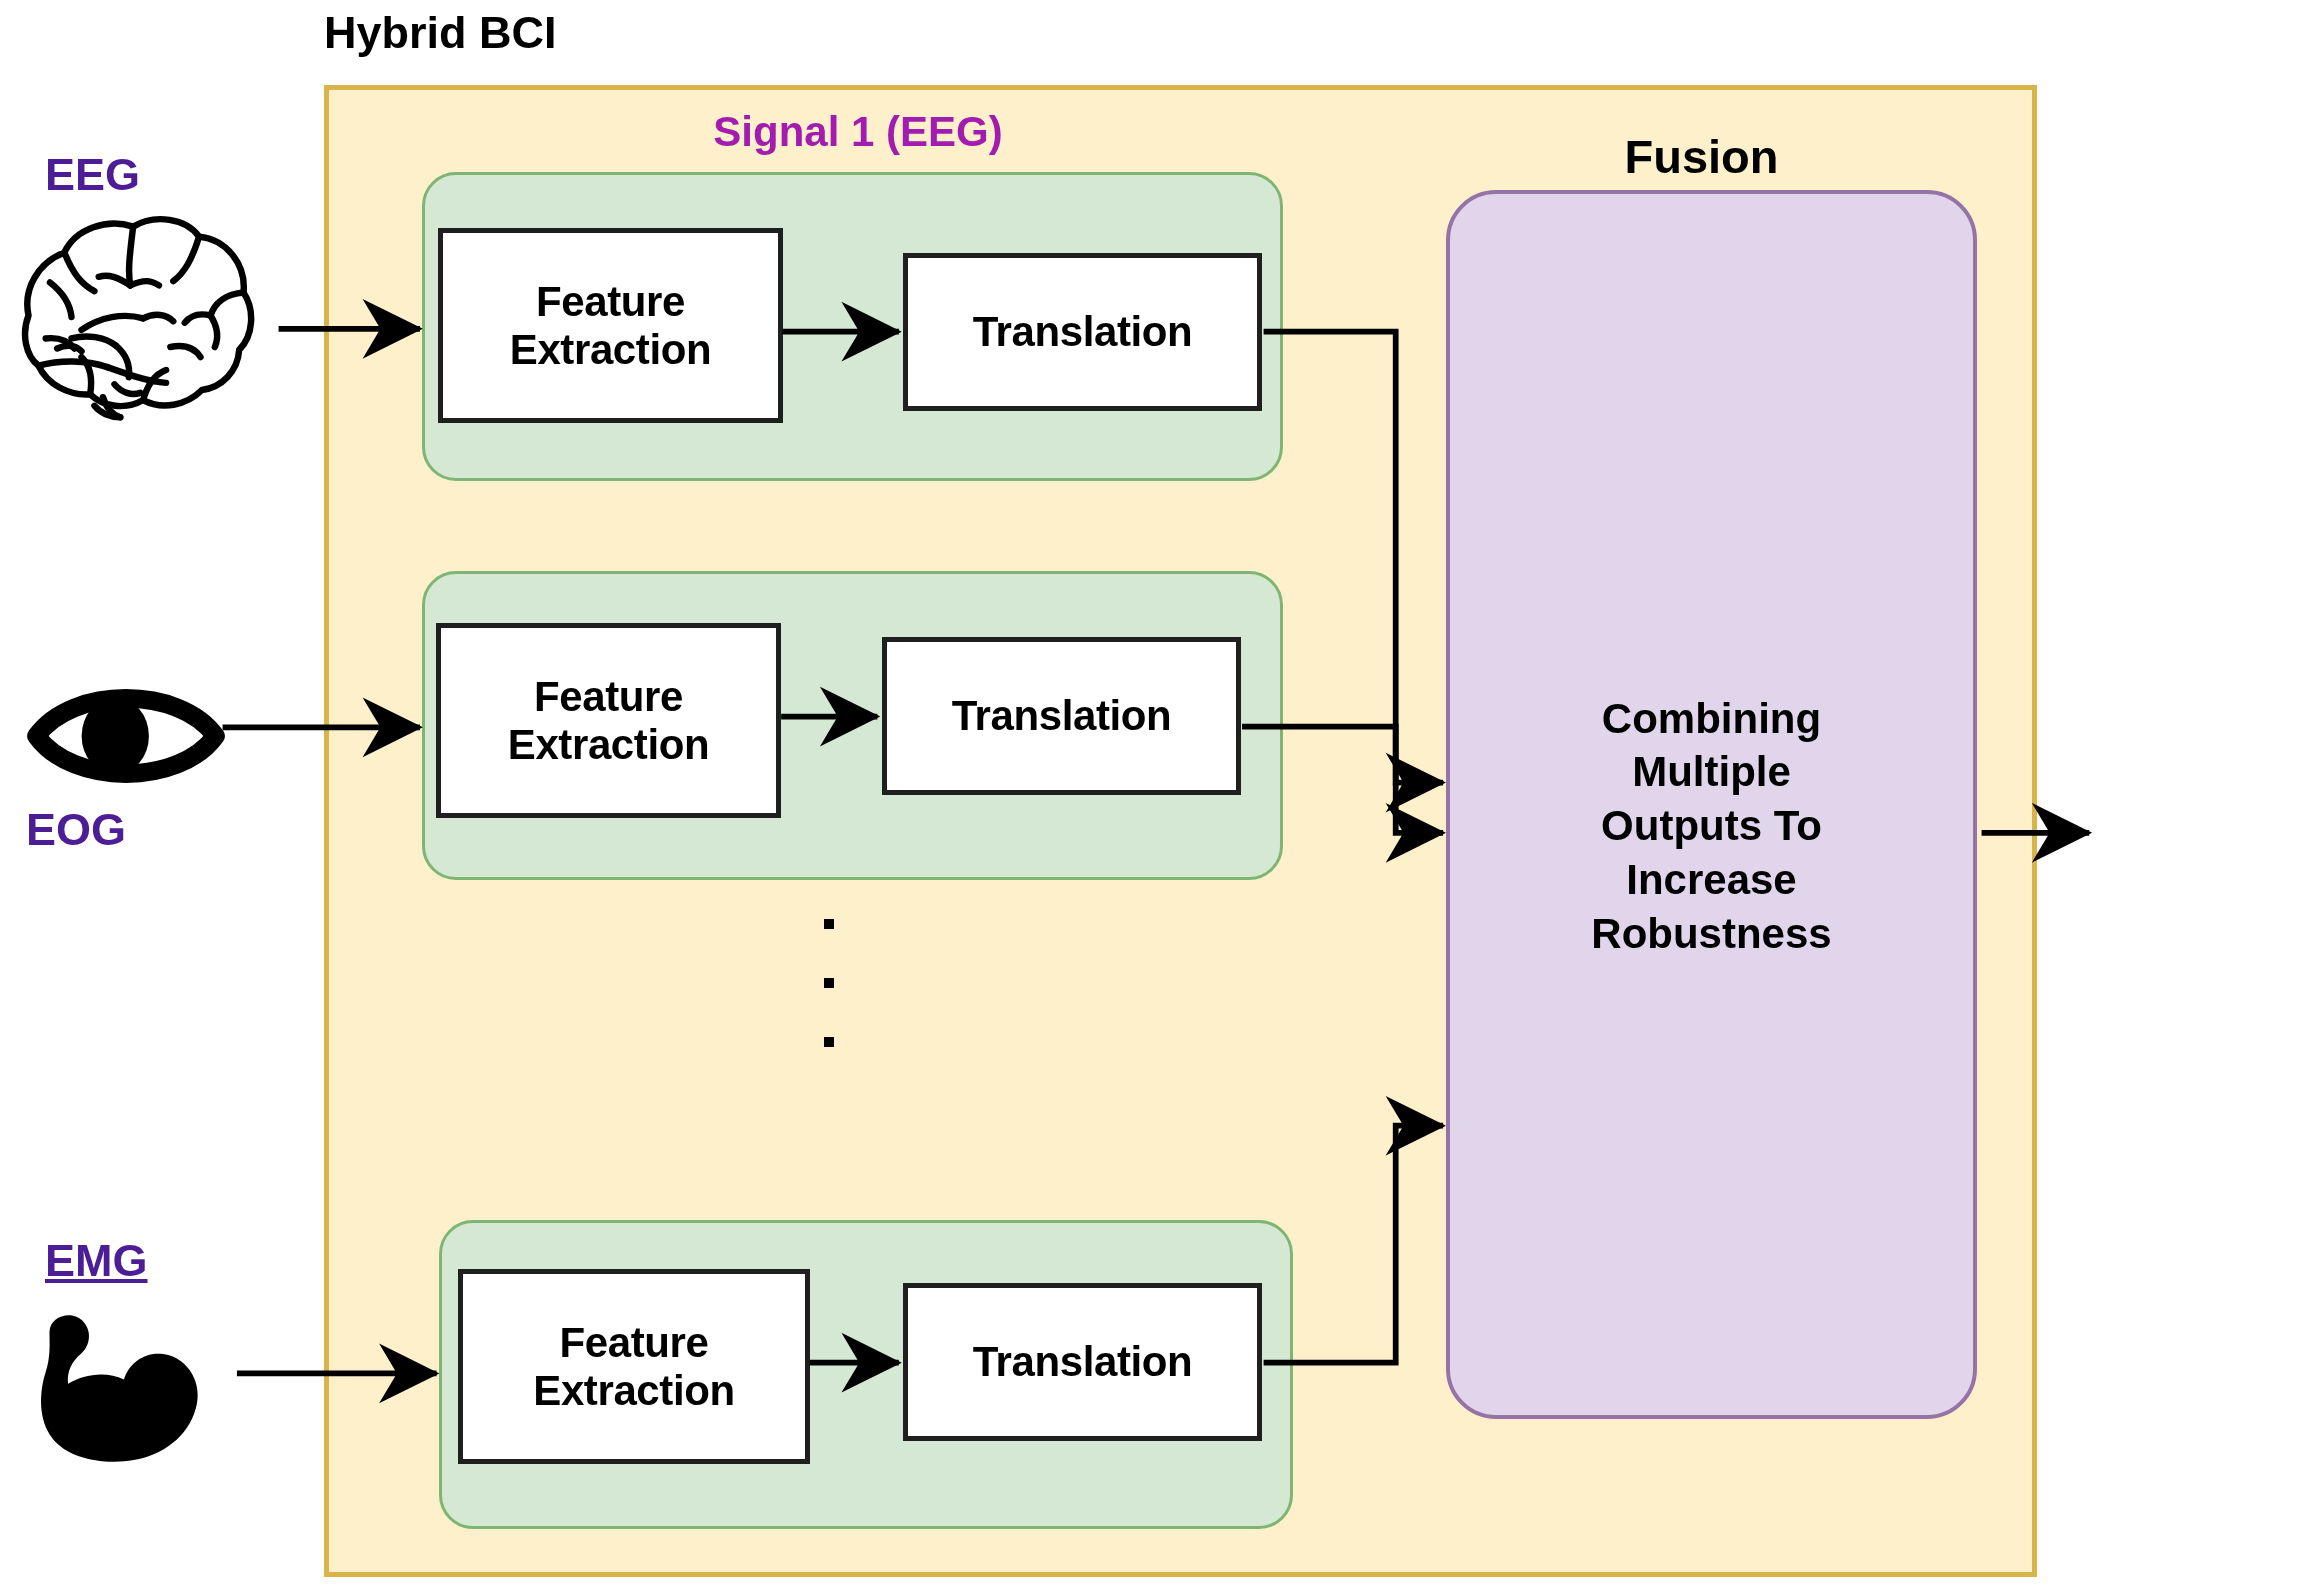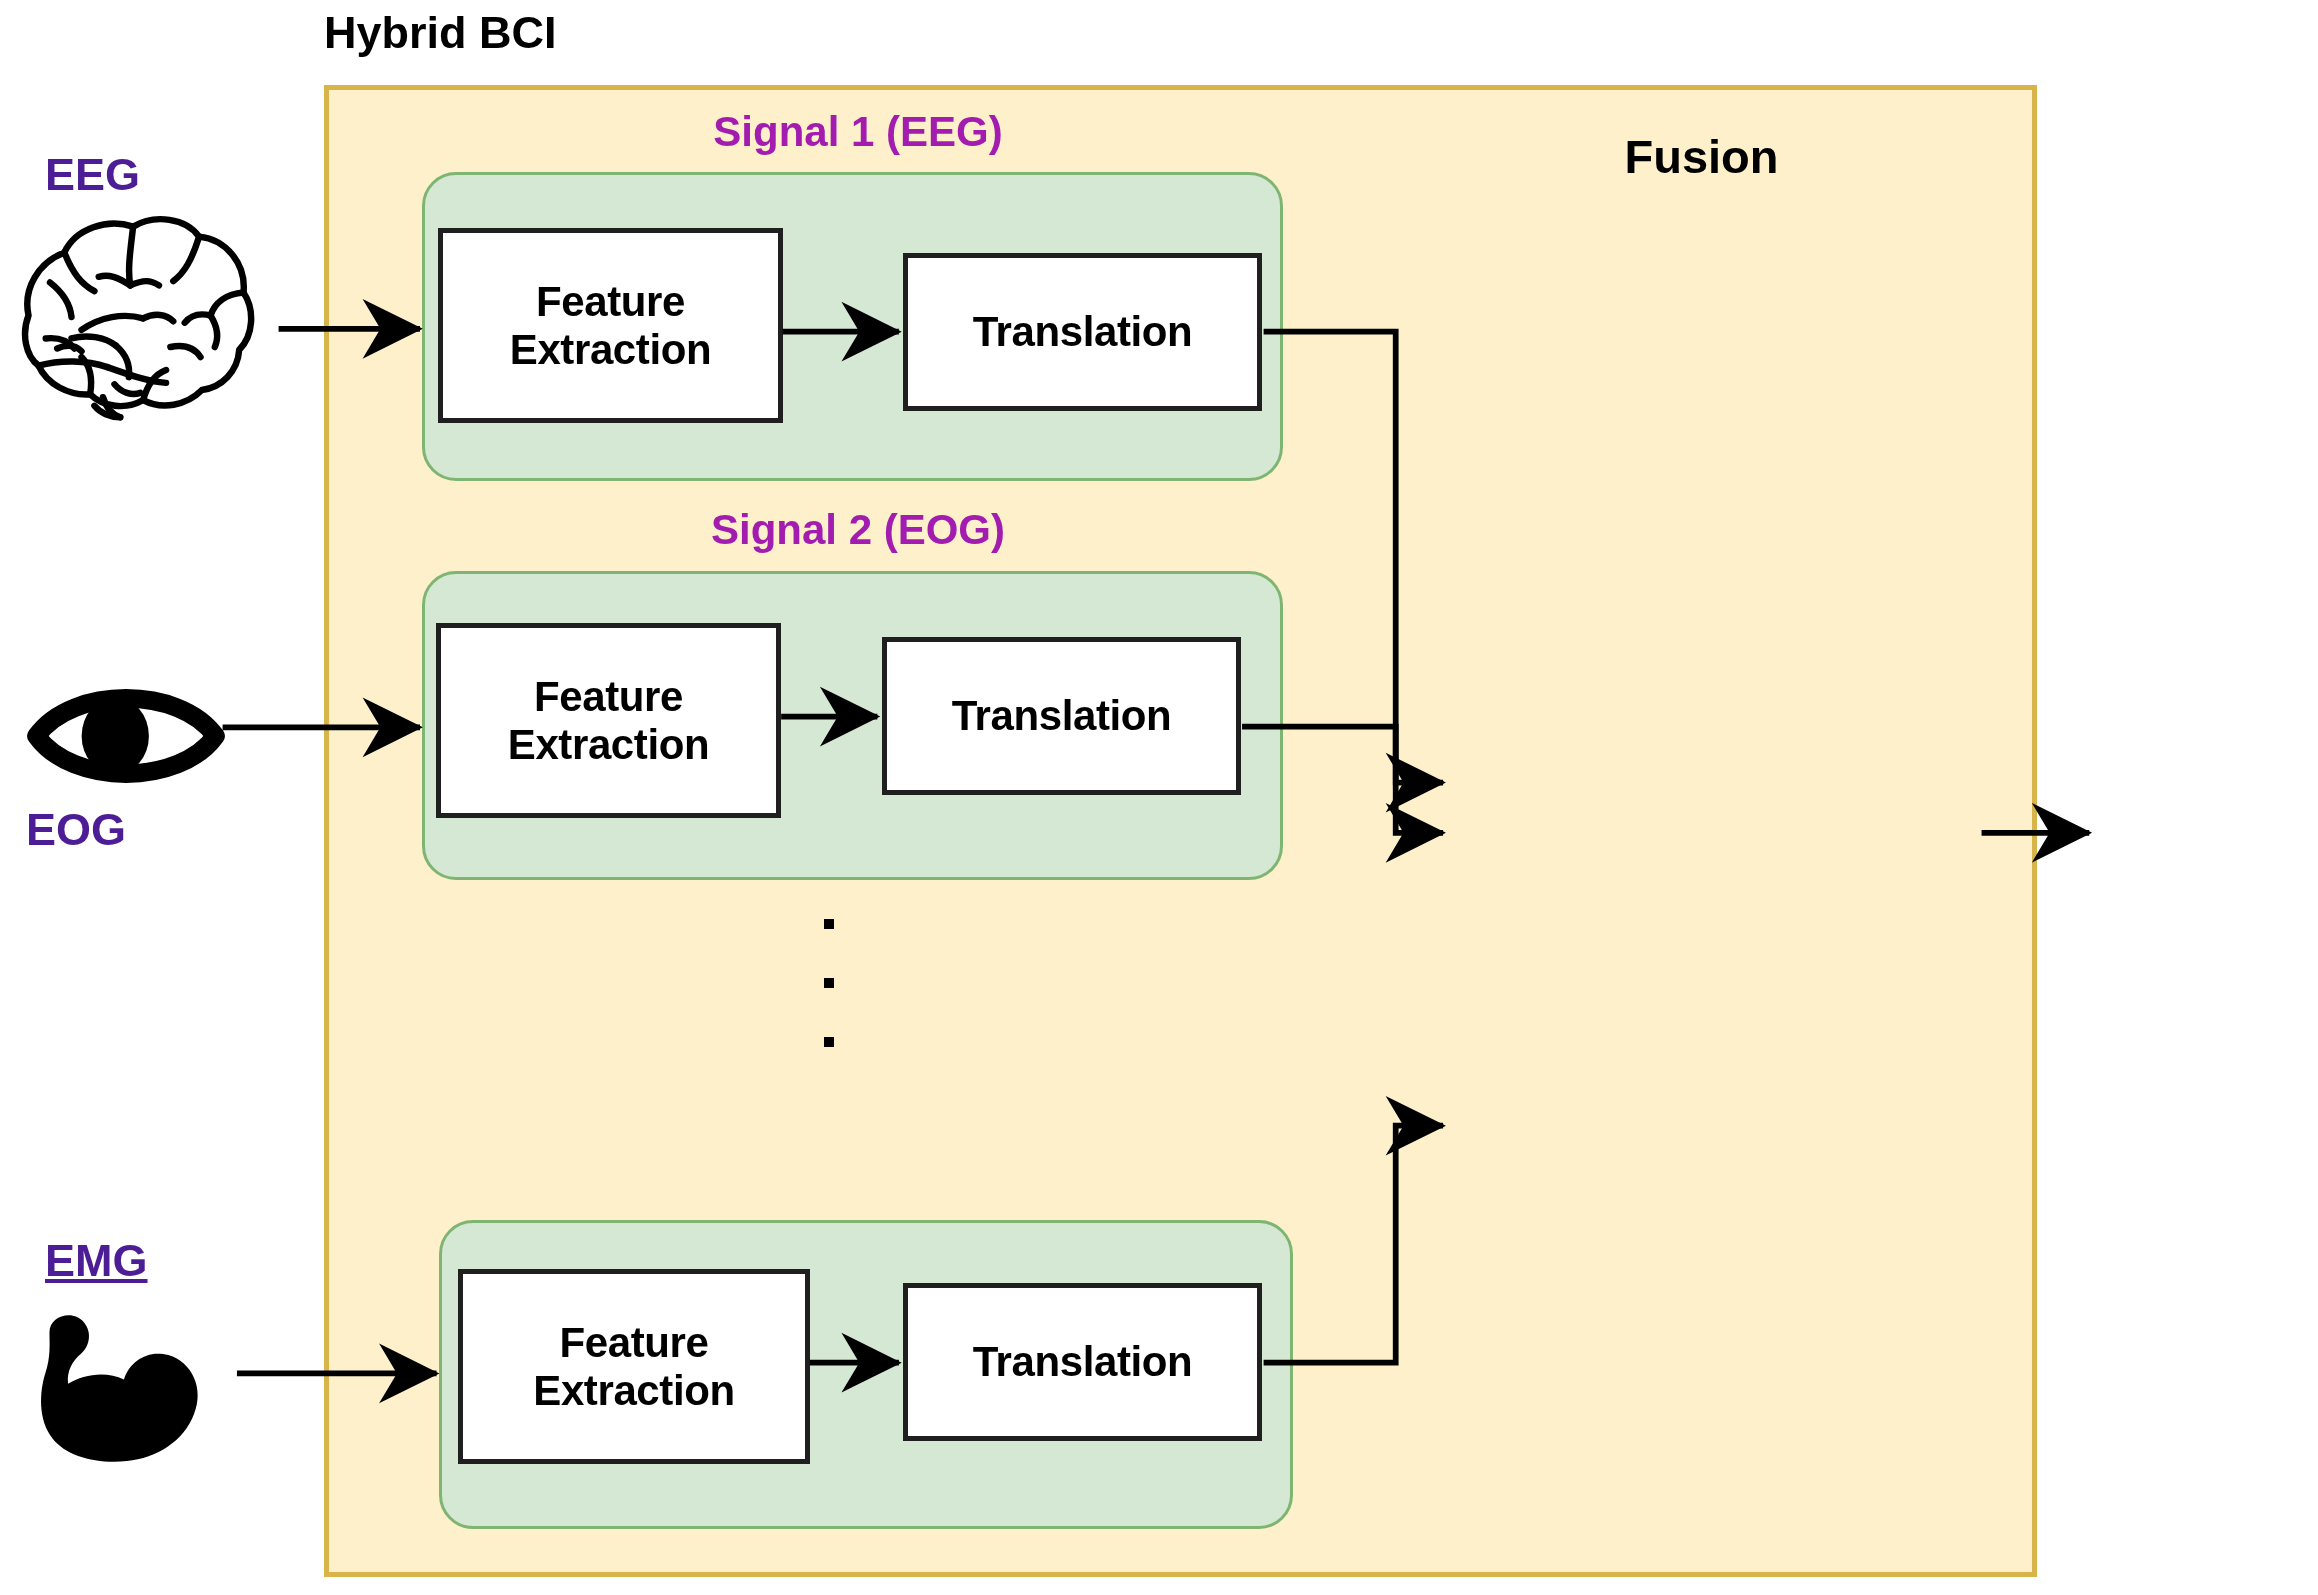--- a/index.html
+++ b/index.html
@@ -219,21 +219,20 @@
   <div class="signal-title" style="left:431px; top:108px; width:854px;">Signal 1 (EEG)</div>
   <div class="signal-group" style="left:422px; top:172px; width:861px; height:309px;"></div>
   <div class="proc-box" style="left:438px; top:228px; width:345px; height:195px;">
     <span style="white-space:pre-line;">Feature
 Extraction</span>
   </div>
   <div class="proc-box" style="left:903px; top:253px; width:359px; height:158px;">
     <span style="white-space:pre-line;">Translation</span>
   </div>
 
-  <div class="signal-title" style="left:431px; top:506px; width:854px;">Signal 2 (EOG)</div>
   <div class="signal-group" style="left:422px; top:571px; width:861px; height:309px;"></div>
   <div class="proc-box" style="left:436px; top:623px; width:345px; height:195px;">
     <span style="white-space:pre-line;">Feature
 Extraction</span>
   </div>
   <div class="proc-box" style="left:882px; top:637px; width:359px; height:158px;">
     <span style="white-space:pre-line;">Translation</span>
   </div>
 
   <div id="vdots">
@@ -245,20 +244,27 @@
   <div class="signal-group" style="left:439px; top:1220px; width:854px; height:309px;"></div>
   <div class="proc-box" style="left:458px; top:1269px; width:352px; height:195px;">
     <span style="white-space:pre-line;">Feature
 Extraction</span>
   </div>
   <div class="proc-box" style="left:903px; top:1283px; width:359px; height:158px;">
     <span style="white-space:pre-line;">Translation</span>
   </div>
 
   <div id="fusion-title">Fusion</div>
+  <div id="fusion-box">
+    <div id="fusion-text">Combining
+Multiple
+Outputs To
+Increase
+Robustness</div>
+  </div>
 
 
   <svg id="wires" viewBox="0 0 3230 2223">
     <defs>
       <marker id="ah" viewBox="0 0 12 12" refX="10.5" refY="6" markerWidth="12" markerHeight="12" orient="auto-start-reverse" markerUnits="strokeWidth">
         <path d="M0.5 0.8 L11 6 L0.5 11.2 L3.6 6 Z" fill="#000000"></path>
       </marker>
     </defs>
     <g stroke="#000000" stroke-width="8" fill="none">
 

